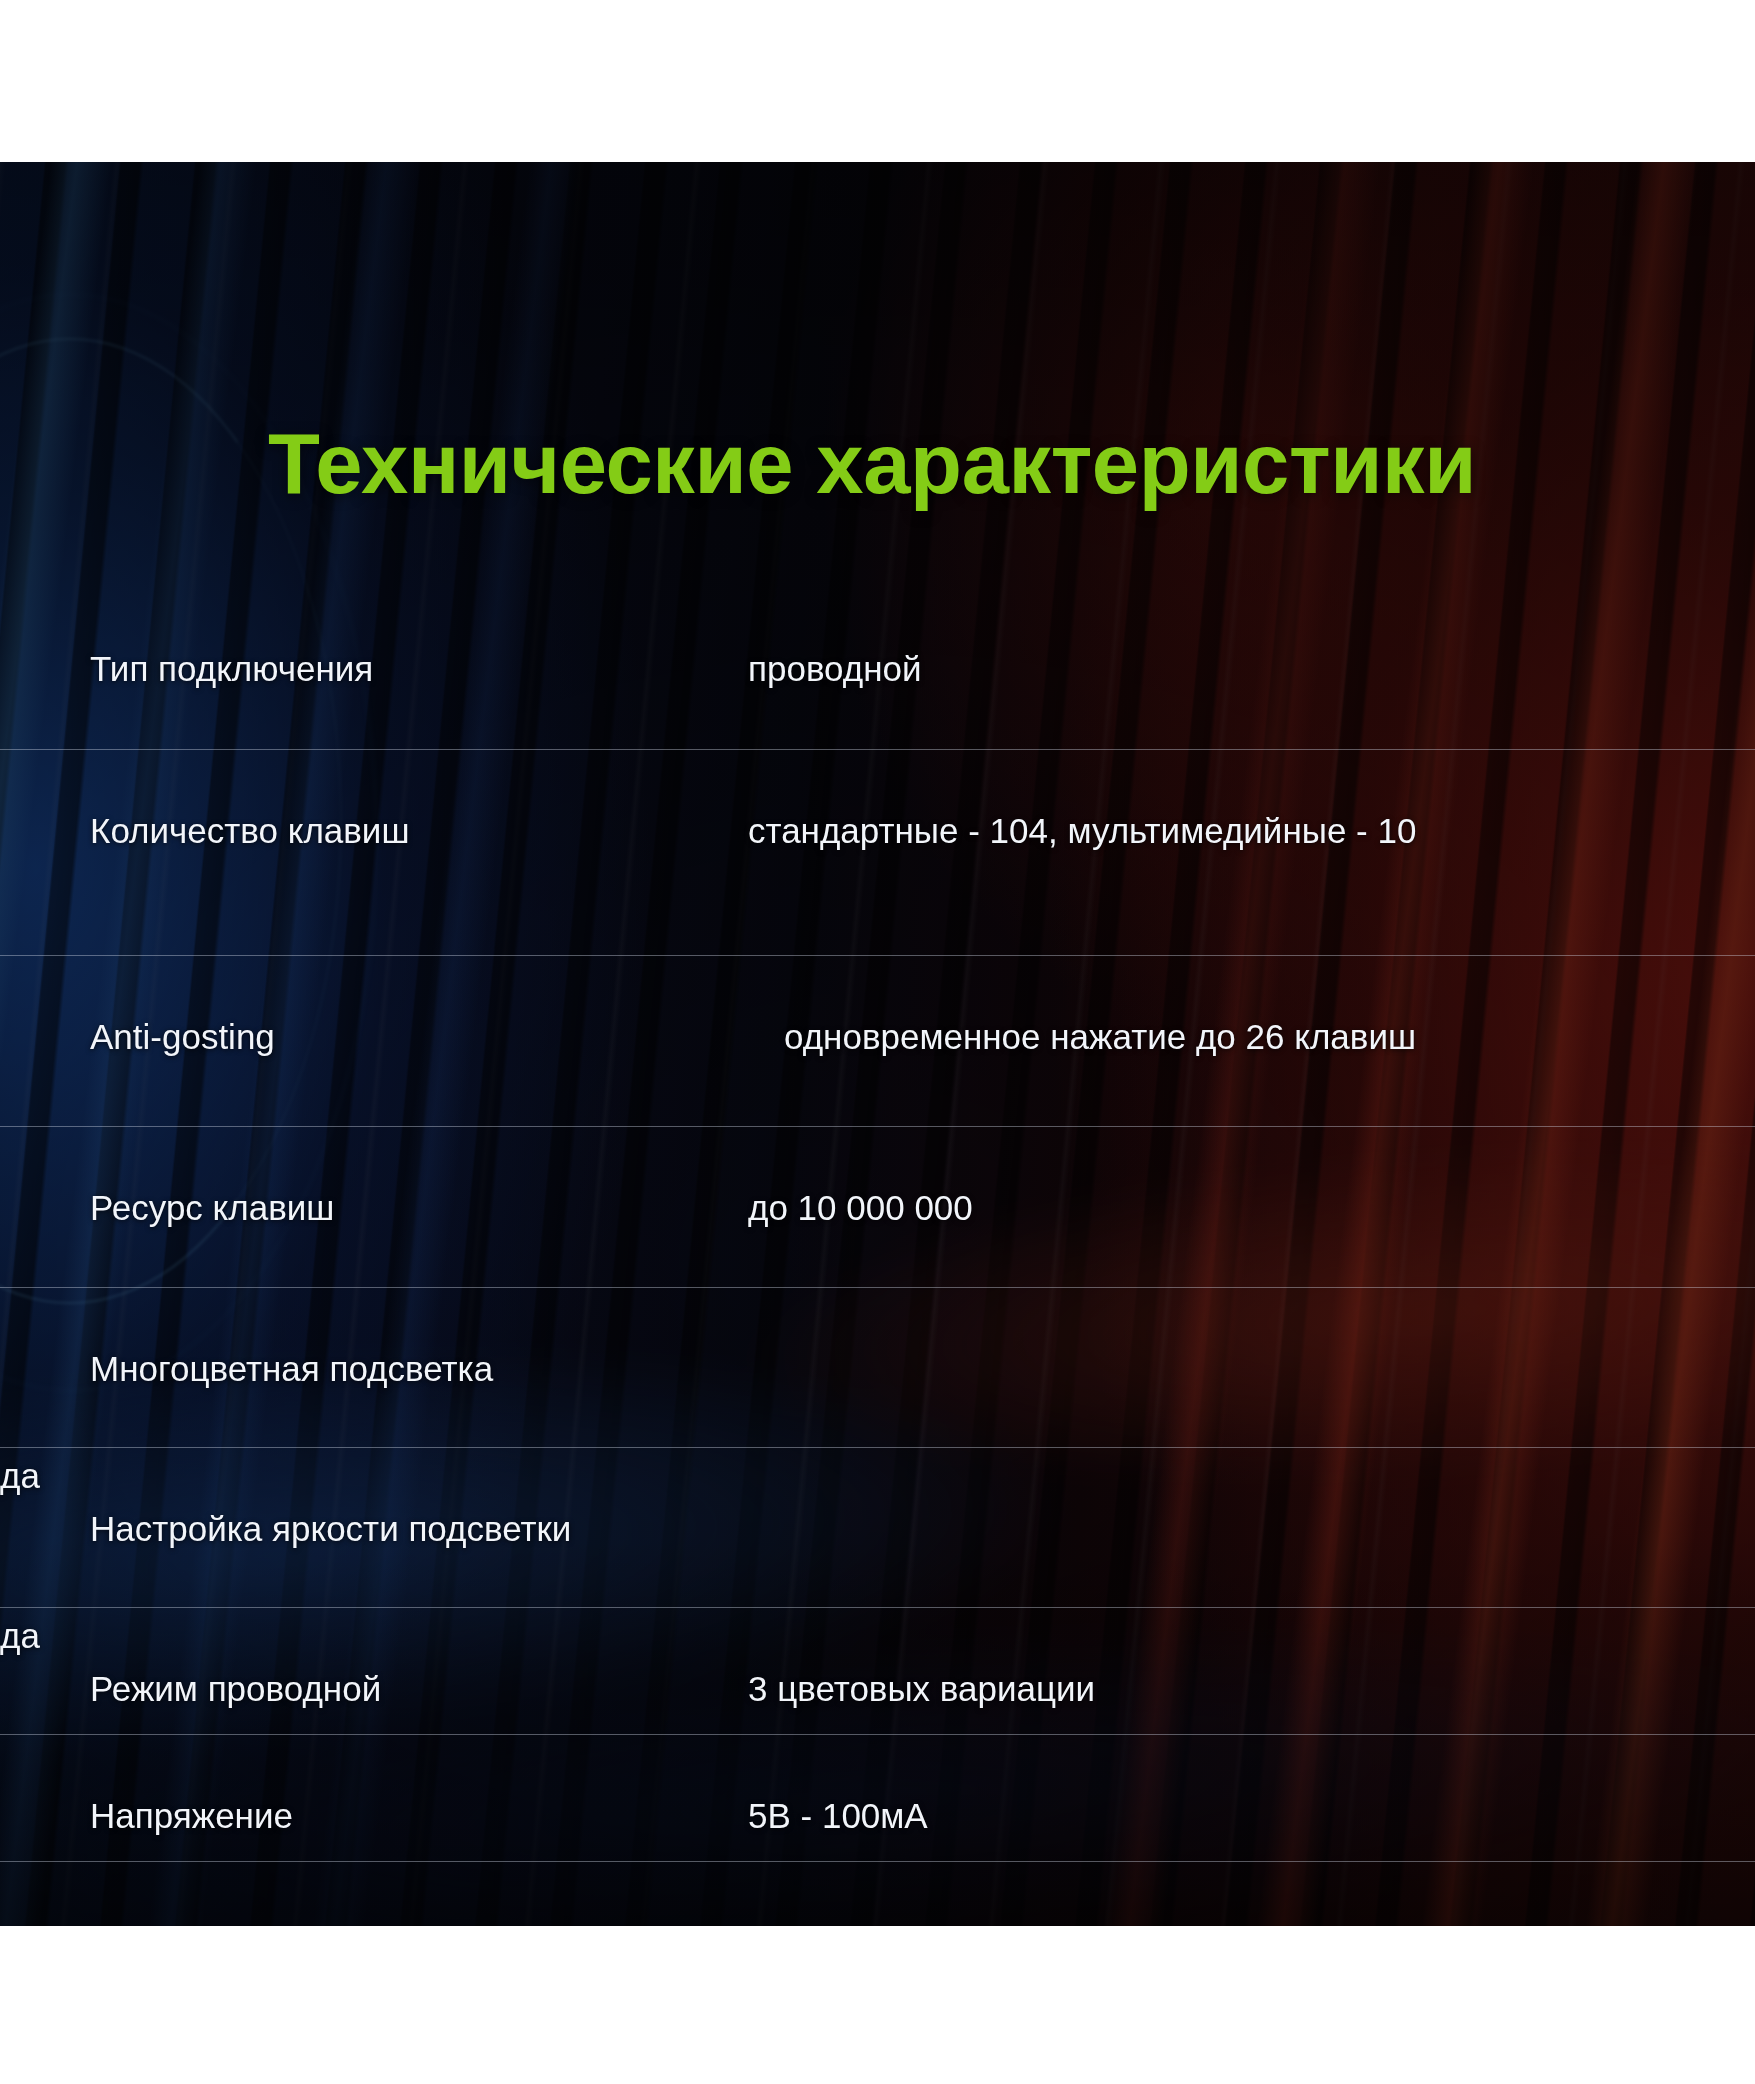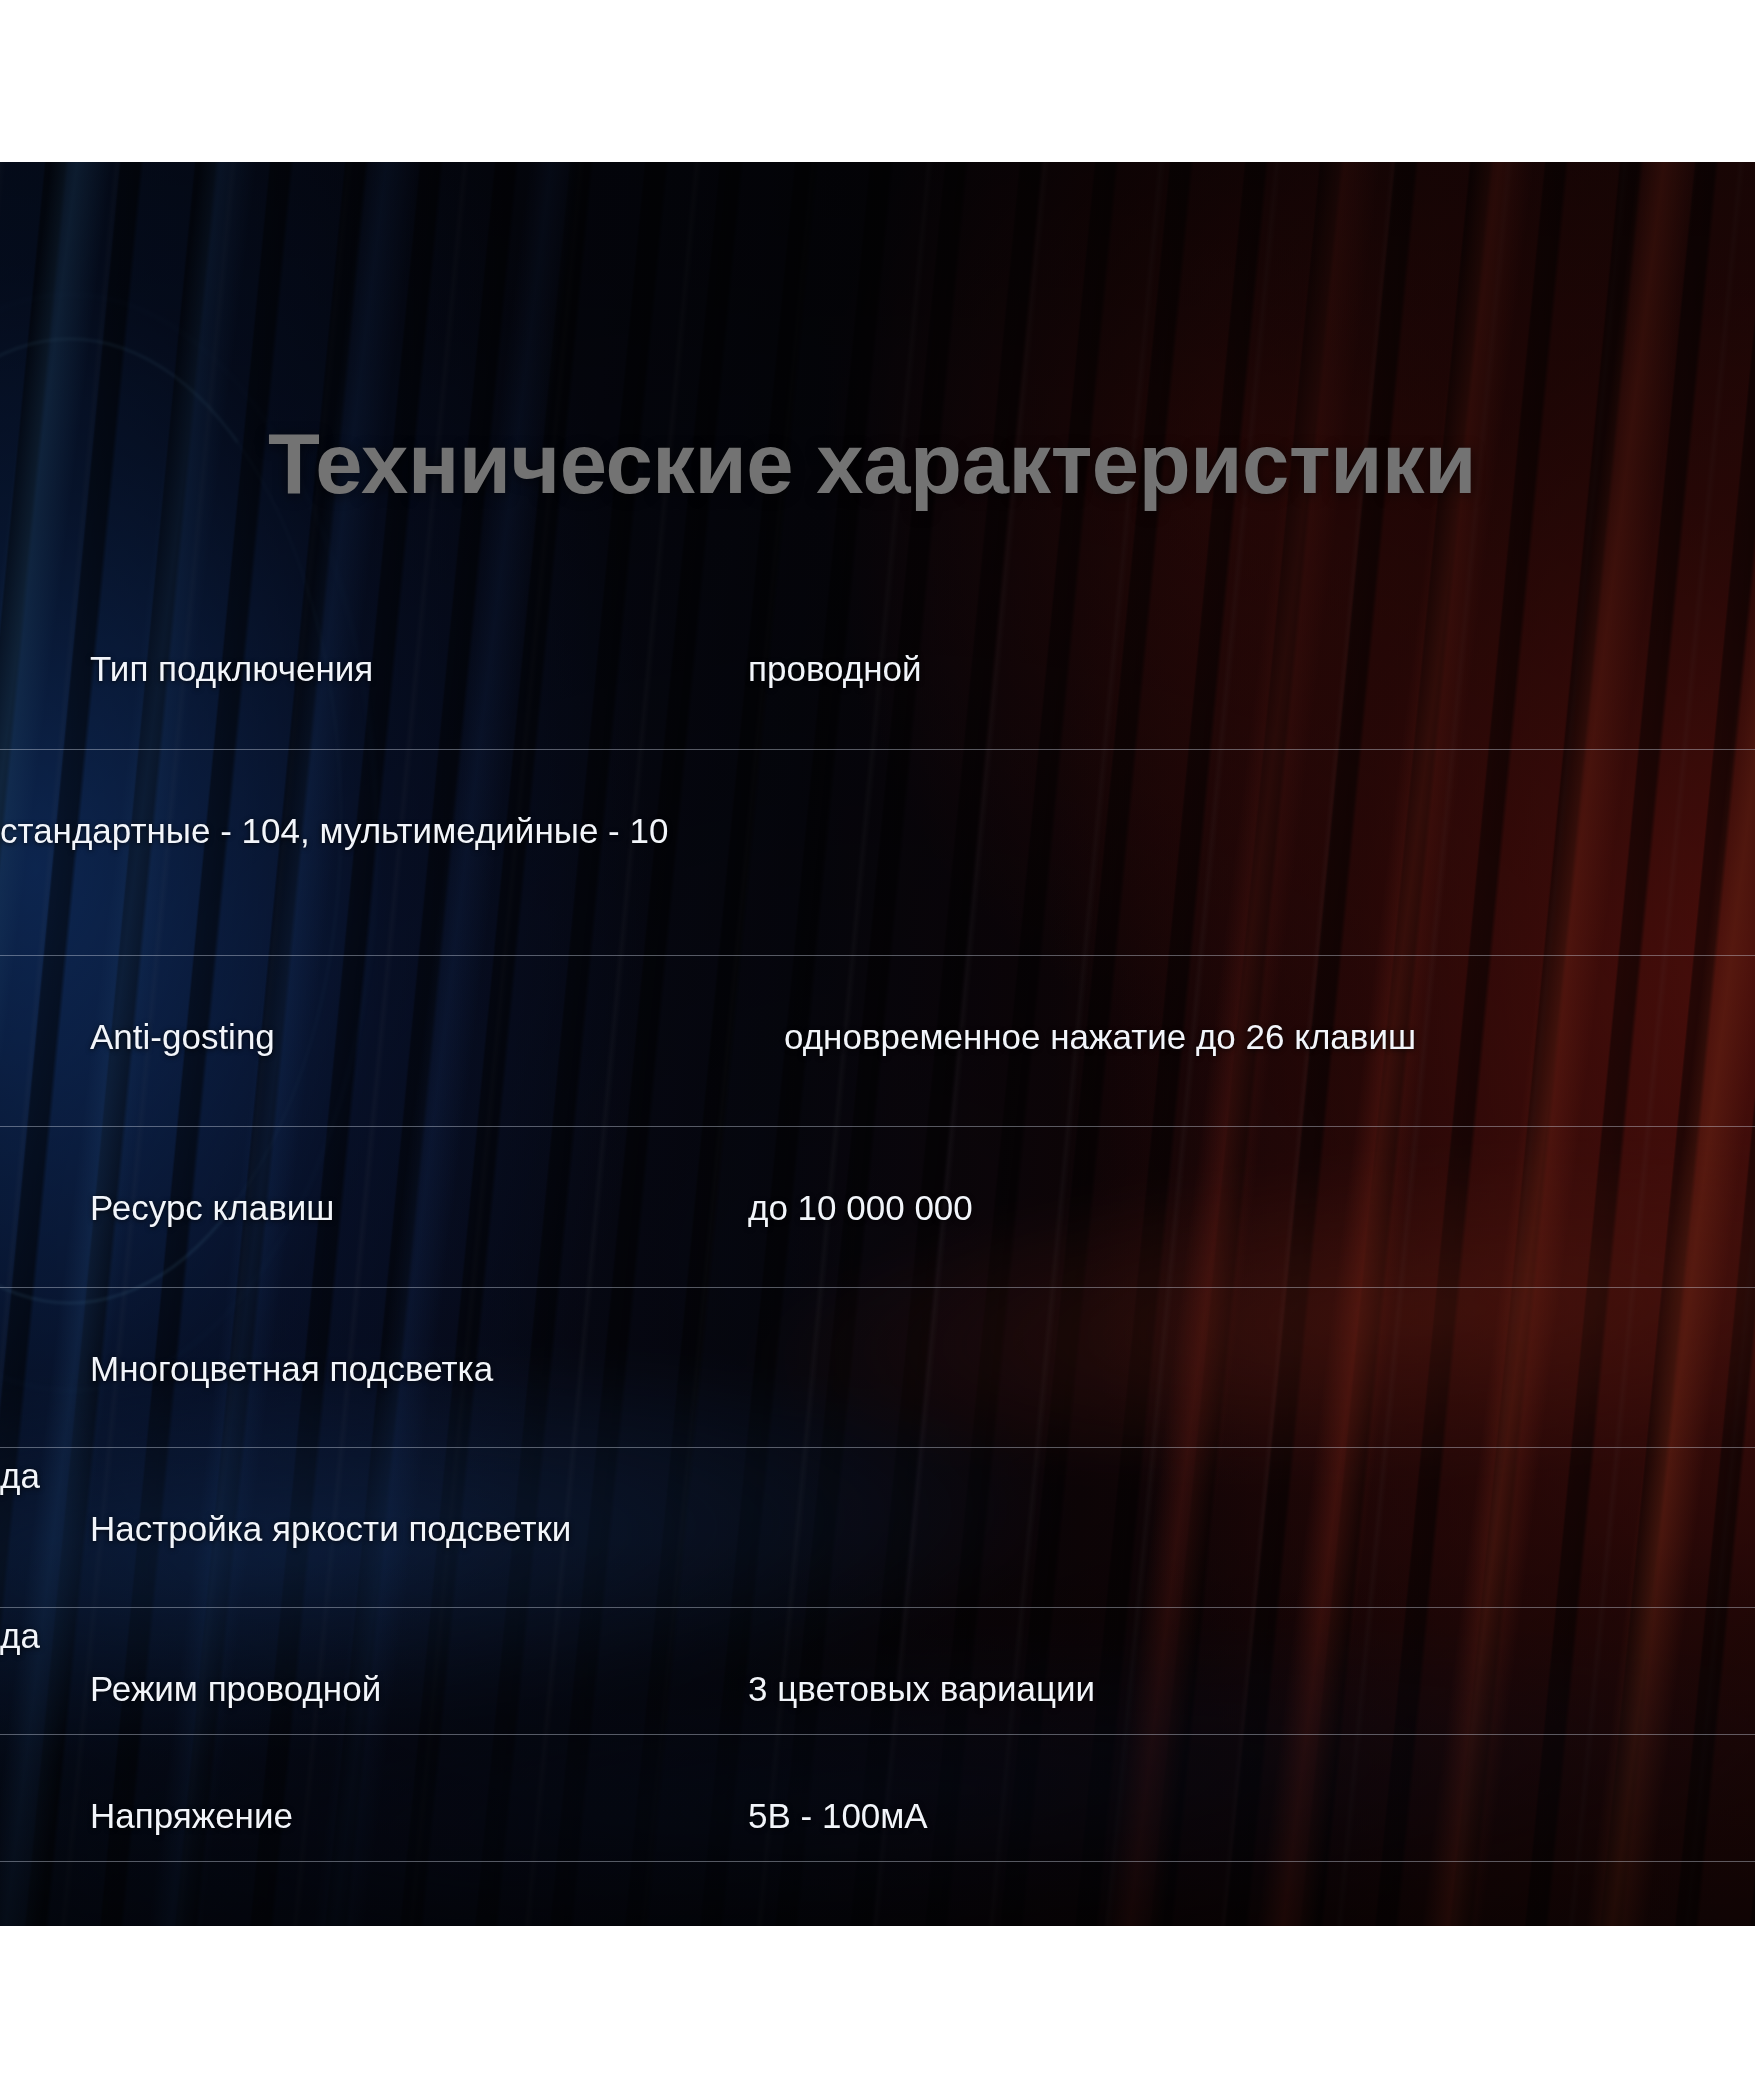--- a/index.html
+++ b/index.html
@@ -105,21 +105,21 @@
   }
 
   
   #content { position:absolute; inset:0; }
 
   .page-title {
     position:absolute;
     left:268px; top:253px;
     font-size:85px;
     font-weight:700;
-    color:#737373;
+    color:#84cc16;
     letter-spacing:-0.4px;
     white-space:nowrap;
     text-shadow:0 1.8px 12.3px rgba(0,0,0,0.55);
   }
 
   .spec-table {
     position:absolute;
     left:0; top:426px;
     width:1756px;
   }
@@ -172,20 +172,21 @@
     <h1 class="page-title">Технические характеристики</h1>
 
     <div class="spec-table">
 
       <div class="spec-row r-h1">
         <div class="spec-cell spec-name pad-1">Тип подключения</div>
         <div class="spec-cell spec-value pad-1">проводной</div>
       </div>
 
       <div class="spec-row r-h2">
+        <div class="spec-cell spec-name pad-2">Количество клавиш</div>
         <div class="spec-cell spec-value pad-2">стандартные - 104, мультимедийные - 10</div>
       </div>
 
       <div class="spec-row r-h3">
         <div class="spec-cell spec-name pad-2">Anti-gosting</div>
         <div class="spec-cell spec-value pad-2">одновременное нажатие до 26 клавиш</div>
       </div>
 
       <div class="spec-row r-h4">
         <div class="spec-cell spec-name pad-2">Ресурс клавиш</div>

